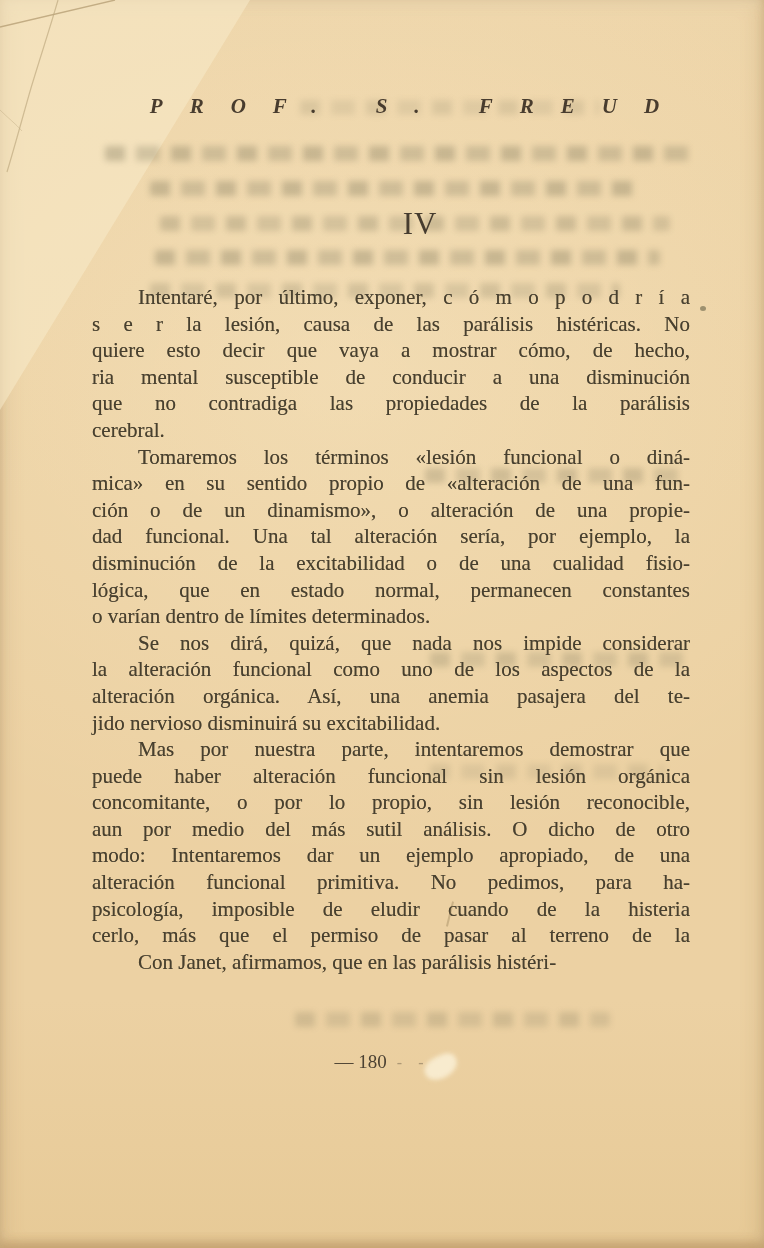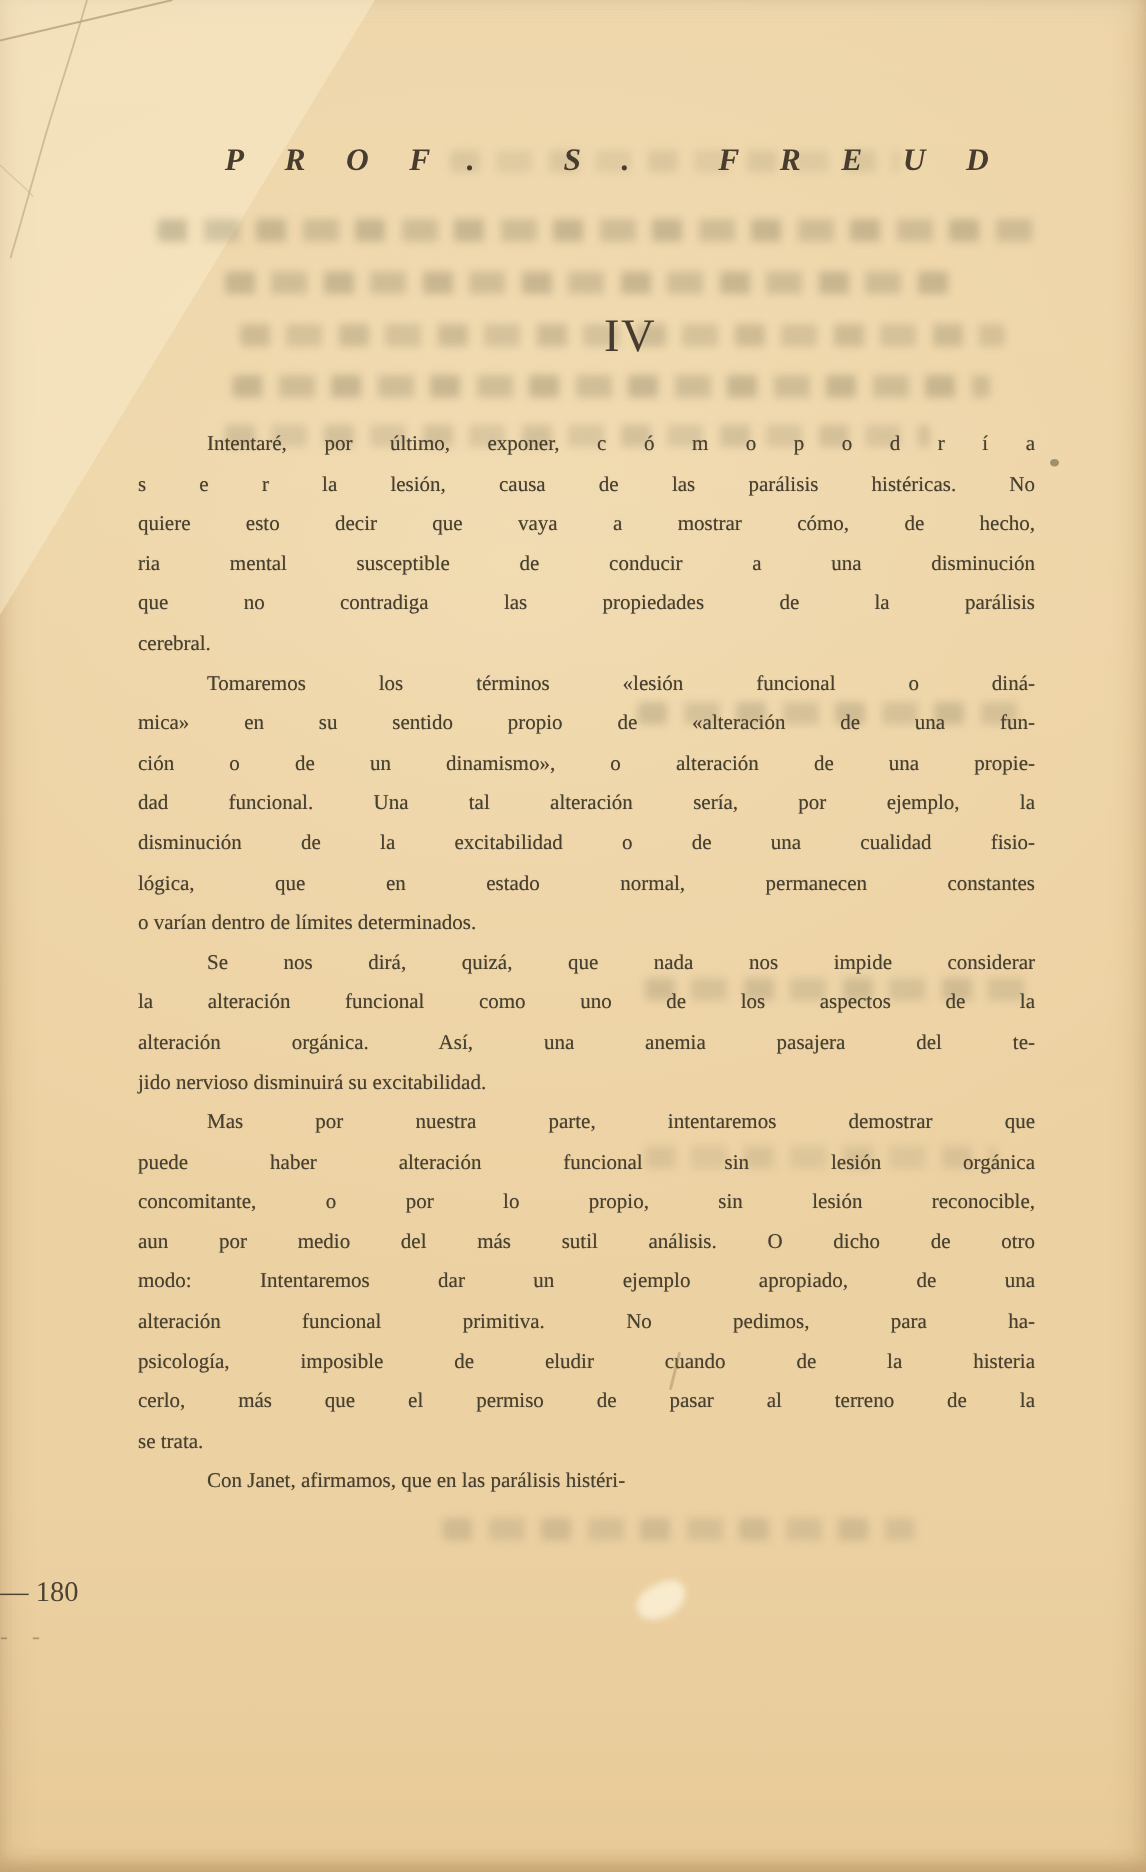--- a/index.html
+++ b/index.html
@@ -43,30 +43,30 @@
     font-size:21px;letter-spacing:27px;
     color:#483c2e;
     text-align:right;
   }
   .section-heading{
     position:absolute;top:206px;left:420px;transform:translateX(-50%);
     font-size:31px;letter-spacing:1px;color:#463c2f;
   }
   .text-block{
     position:absolute;left:92px;top:284px;width:598px;
-    font-size:14px;line-height:26.6px;color:#48402f;
+    font-size:21px;line-height:26.6px;color:#48402f;
     text-shadow:0 0 .5px rgba(72,64,47,.55);
   }
   .line{text-align:justify;text-align-last:justify;white-space:normal;}
   .line.first{text-indent:46px;}
   .line.last{text-align-last:left;}
   .page-number{
     position:absolute;top:1051px;left:0;width:764px;
     display:flex;justify-content:center;align-items:baseline;gap:10px;
-    font-size:19px;color:#4c4233;flex-direction:column;
+    font-size:19px;color:#4c4233;
   }
   .page-number .marks{color:rgba(97,86,66,.45);letter-spacing:6px;font-size:16px;}
   .smudge{
     position:absolute;left:424px;top:1056px;width:34px;height:22px;
     background:rgba(250,240,214,.85);border-radius:50% 40% 60% 50%;
     filter:blur(2px);transform:rotate(-25deg);pointer-events:none;
   }
   .speck{position:absolute;border-radius:50%;pointer-events:none;}
 </style>
 </head>
@@ -116,21 +116,20 @@
       <div class="line">alteración orgánica. Así, una anemia pasajera del te-</div>
       <div class="line last">jido nervioso disminuirá su excitabilidad.</div>
       <div class="line first">Mas por nuestra parte, intentaremos demostrar que</div>
       <div class="line">puede haber alteración funcional sin lesión orgánica</div>
       <div class="line">concomitante, o por lo propio, sin lesión reconocible,</div>
       <div class="line">aun por medio del más sutil análisis. O dicho de otro</div>
       <div class="line">modo: Intentaremos dar un ejemplo apropiado, de una</div>
       <div class="line">alteración funcional primitiva. No pedimos, para ha-</div>
       <div class="line">psicología, imposible de eludir cuando de la histeria</div>
       <div class="line">cerlo, más que el permiso de pasar al terreno de la</div>
-      <div class="line last">se trata.</div>
       <div class="line first last">Con Janet, afirmamos, que en las parálisis histéri-</div>
     </main>
 
   <footer class="page-number">
     <span>— 180</span>
     <span class="marks">- -</span>
   </footer>
 
   <div class="smudge"></div>
   <div class="speck" style="left:700px;top:306px;width:6px;height:5px;background:rgba(90,88,62,.55)"></div>

